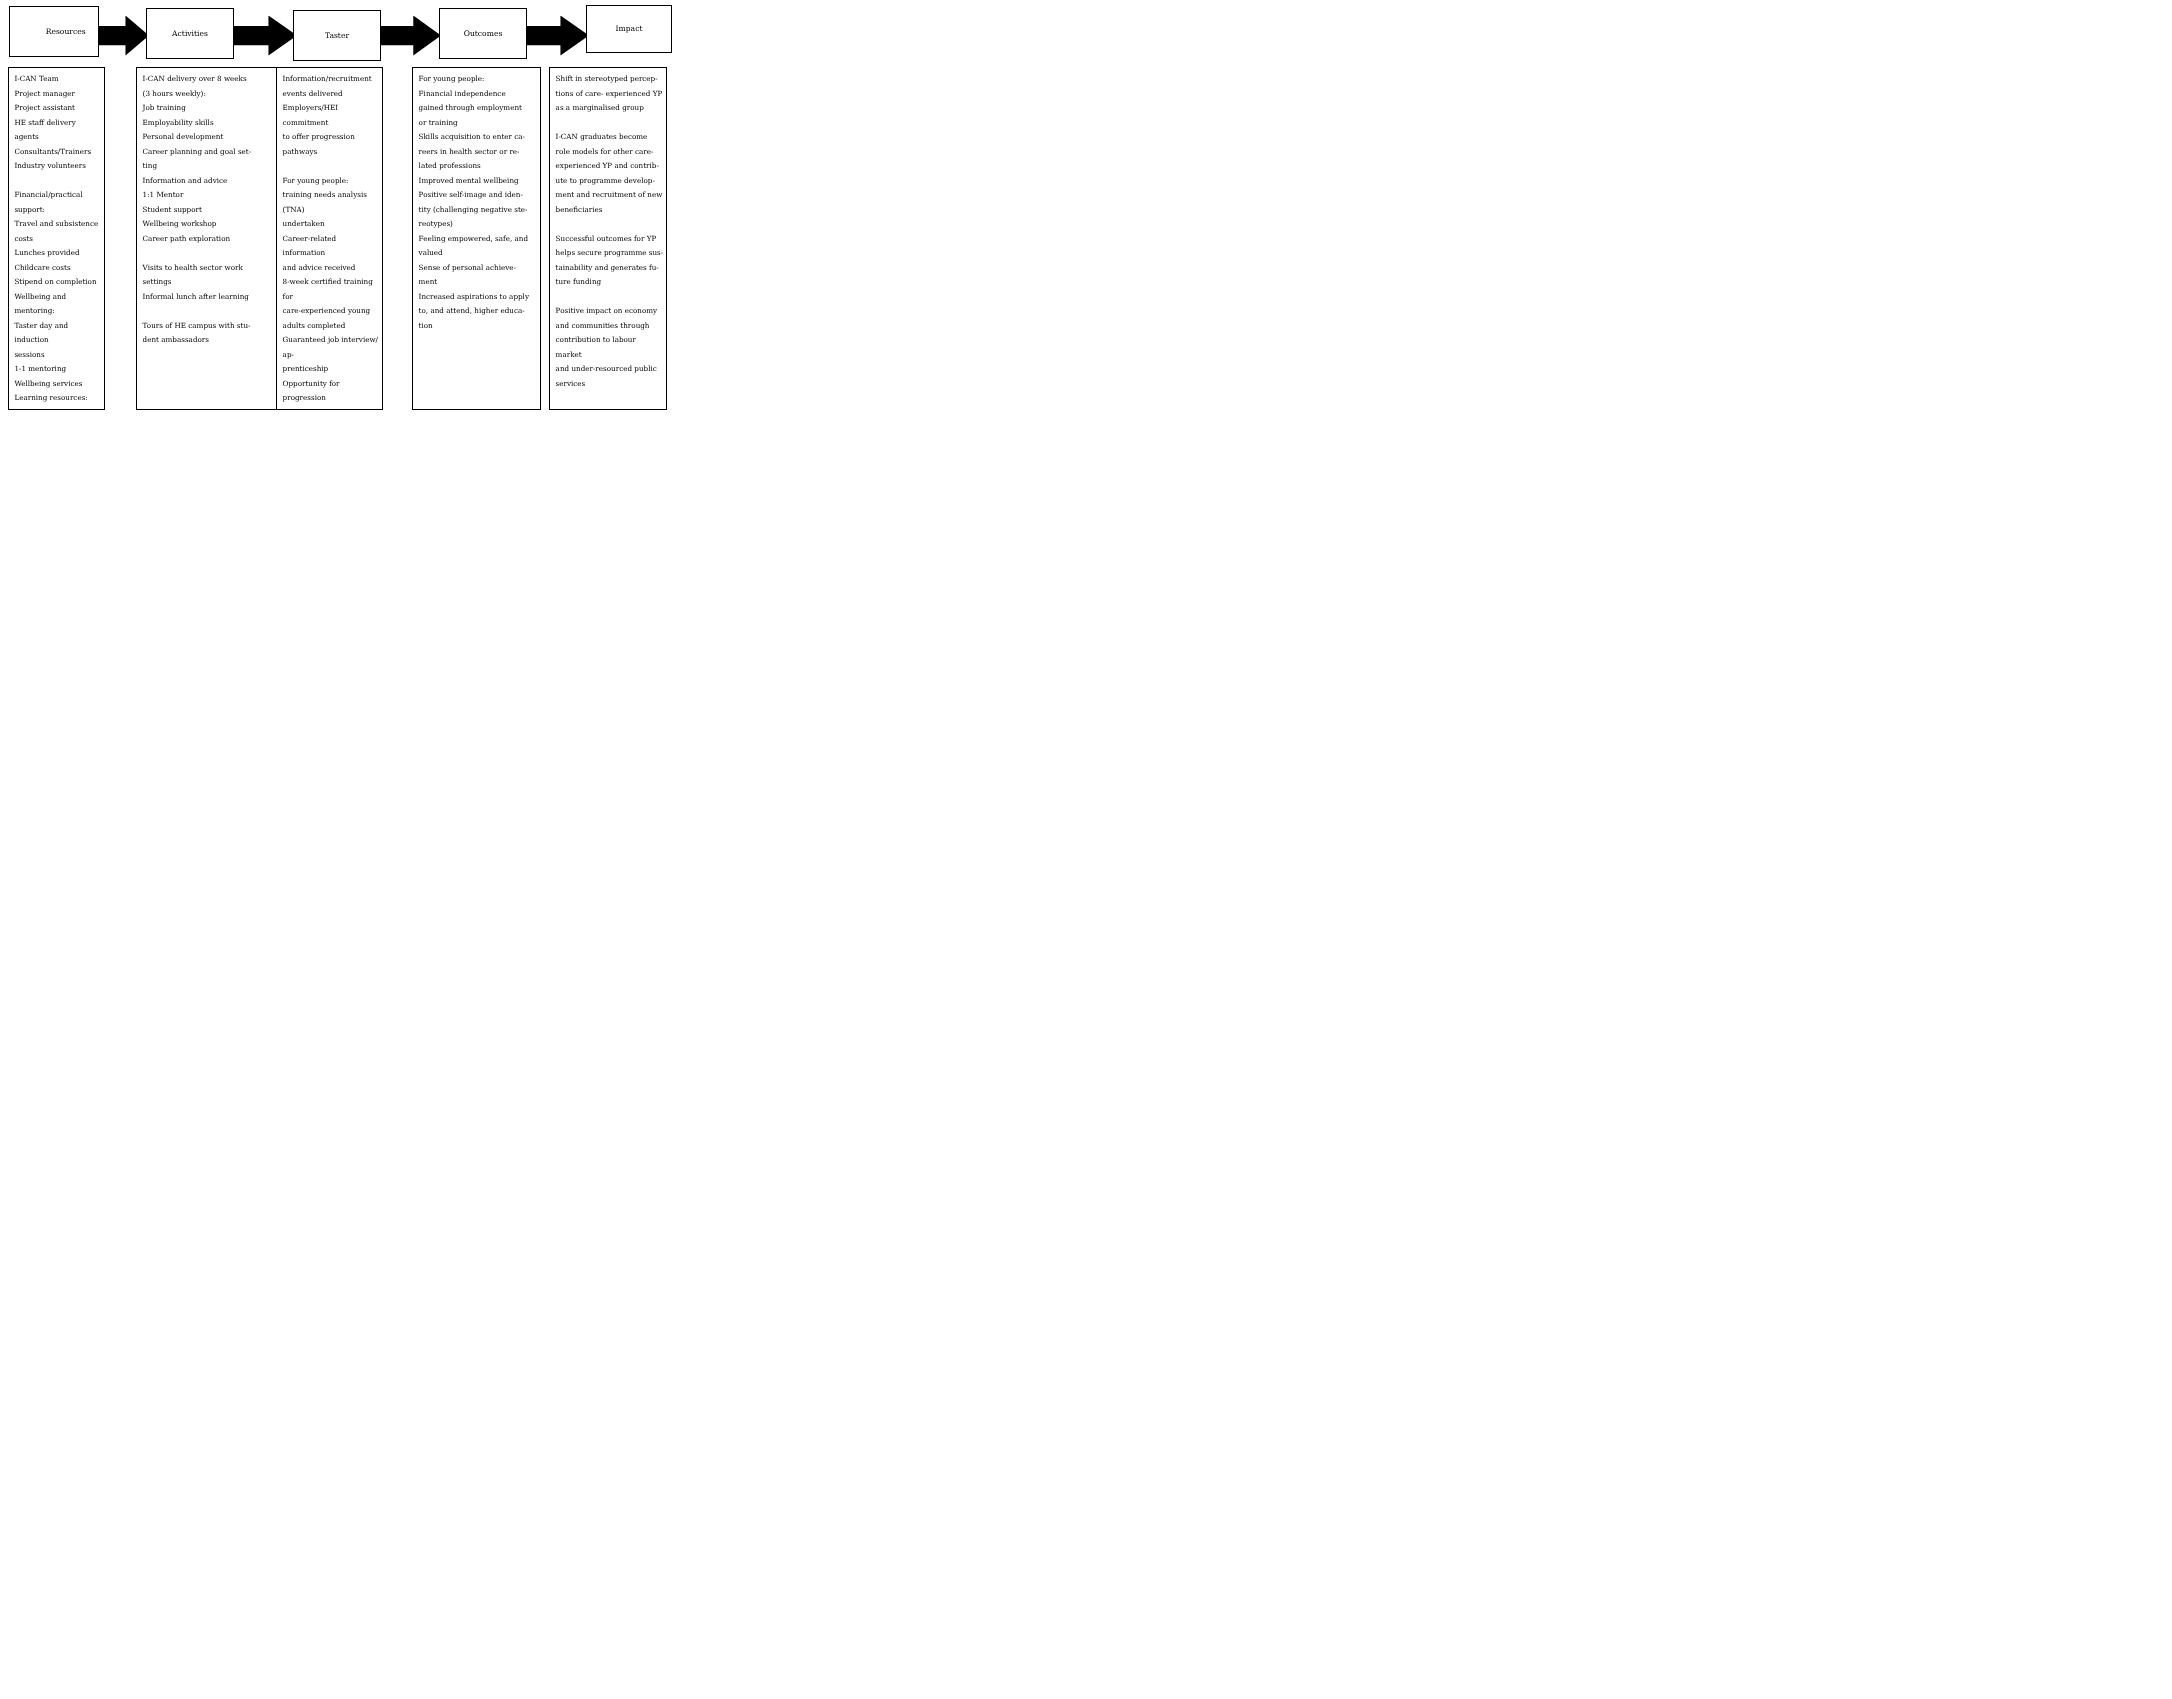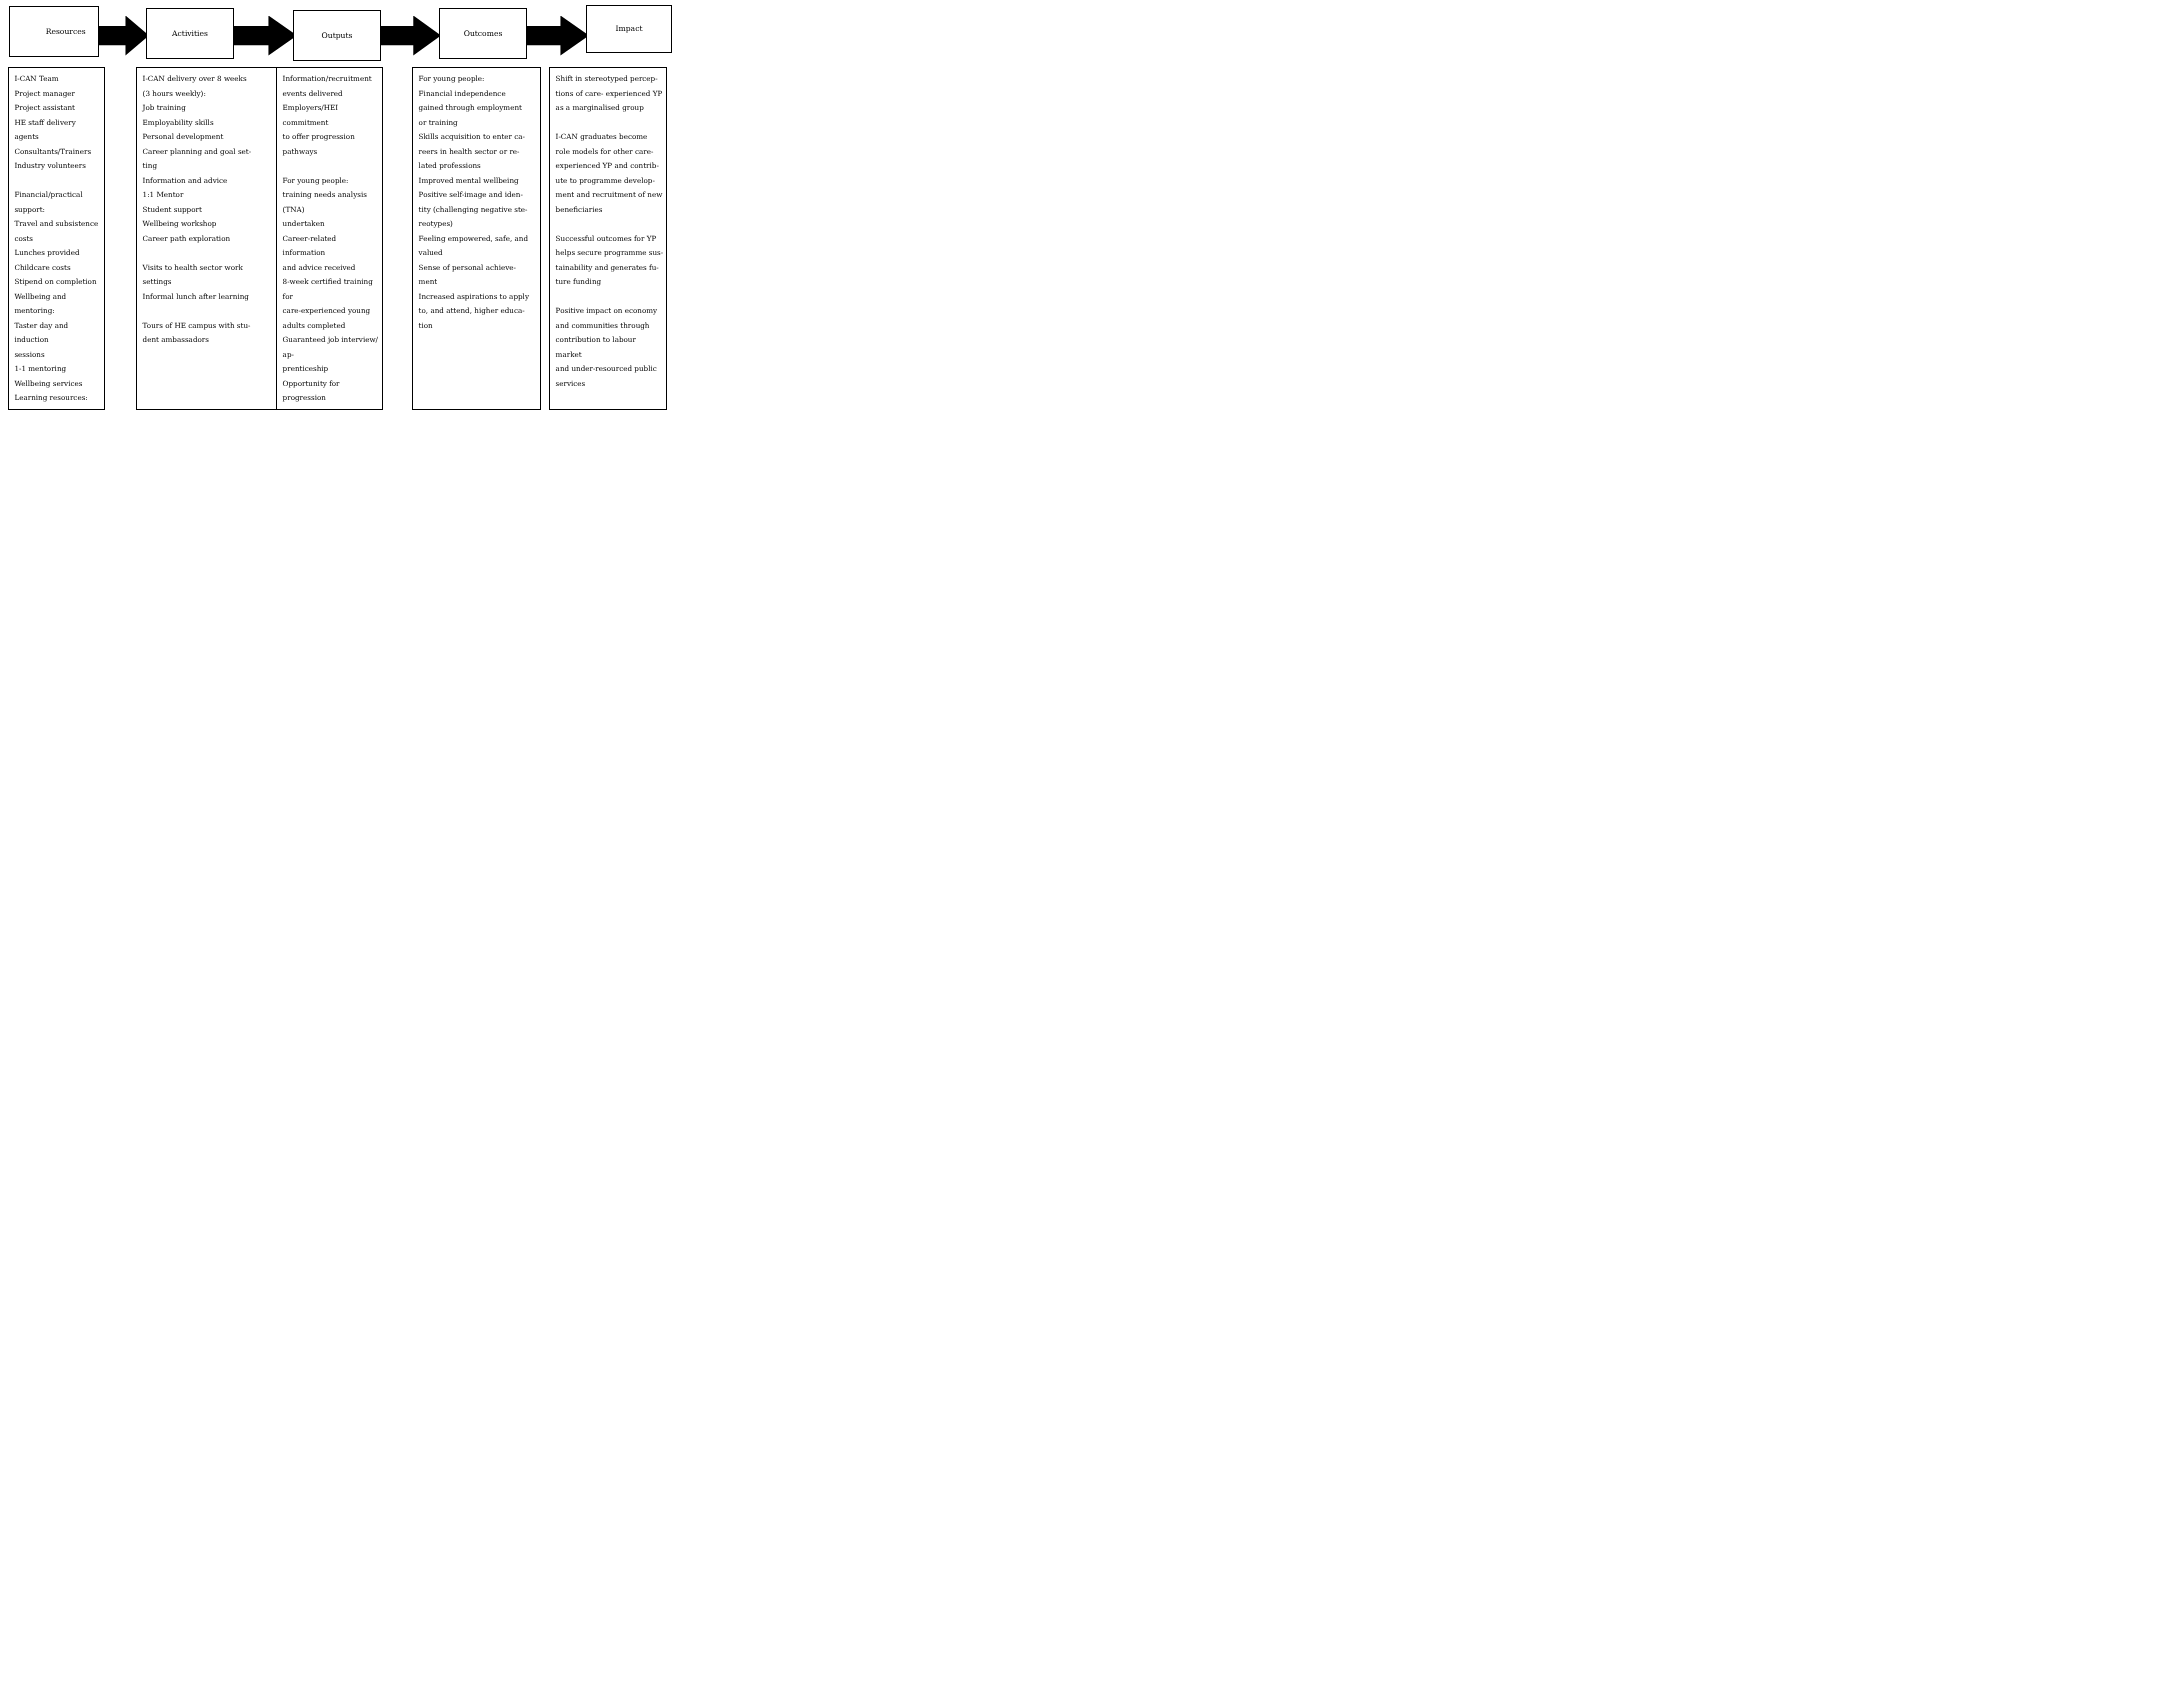--- a/index.html
+++ b/index.html
@@ -73,21 +73,21 @@
 
 <div class="stage">
 
   <div class="hbox" id="h1">
     <span>Resources</span>
   </div>
   <div class="hbox" id="h2">
     <span>Activities</span>
   </div>
   <div class="hbox" id="h3">
-    <span>Outputs</span>
+    <span>Taster</span>
   </div>
   <div class="hbox" id="h4">
     <span>Outcomes</span>
   </div>
   <div class="hbox" id="h5">
     <span>Impact</span>
   </div>
 
   <div class="arrow" id="a1"></div>
   <div class="arrow" id="a2"></div>

